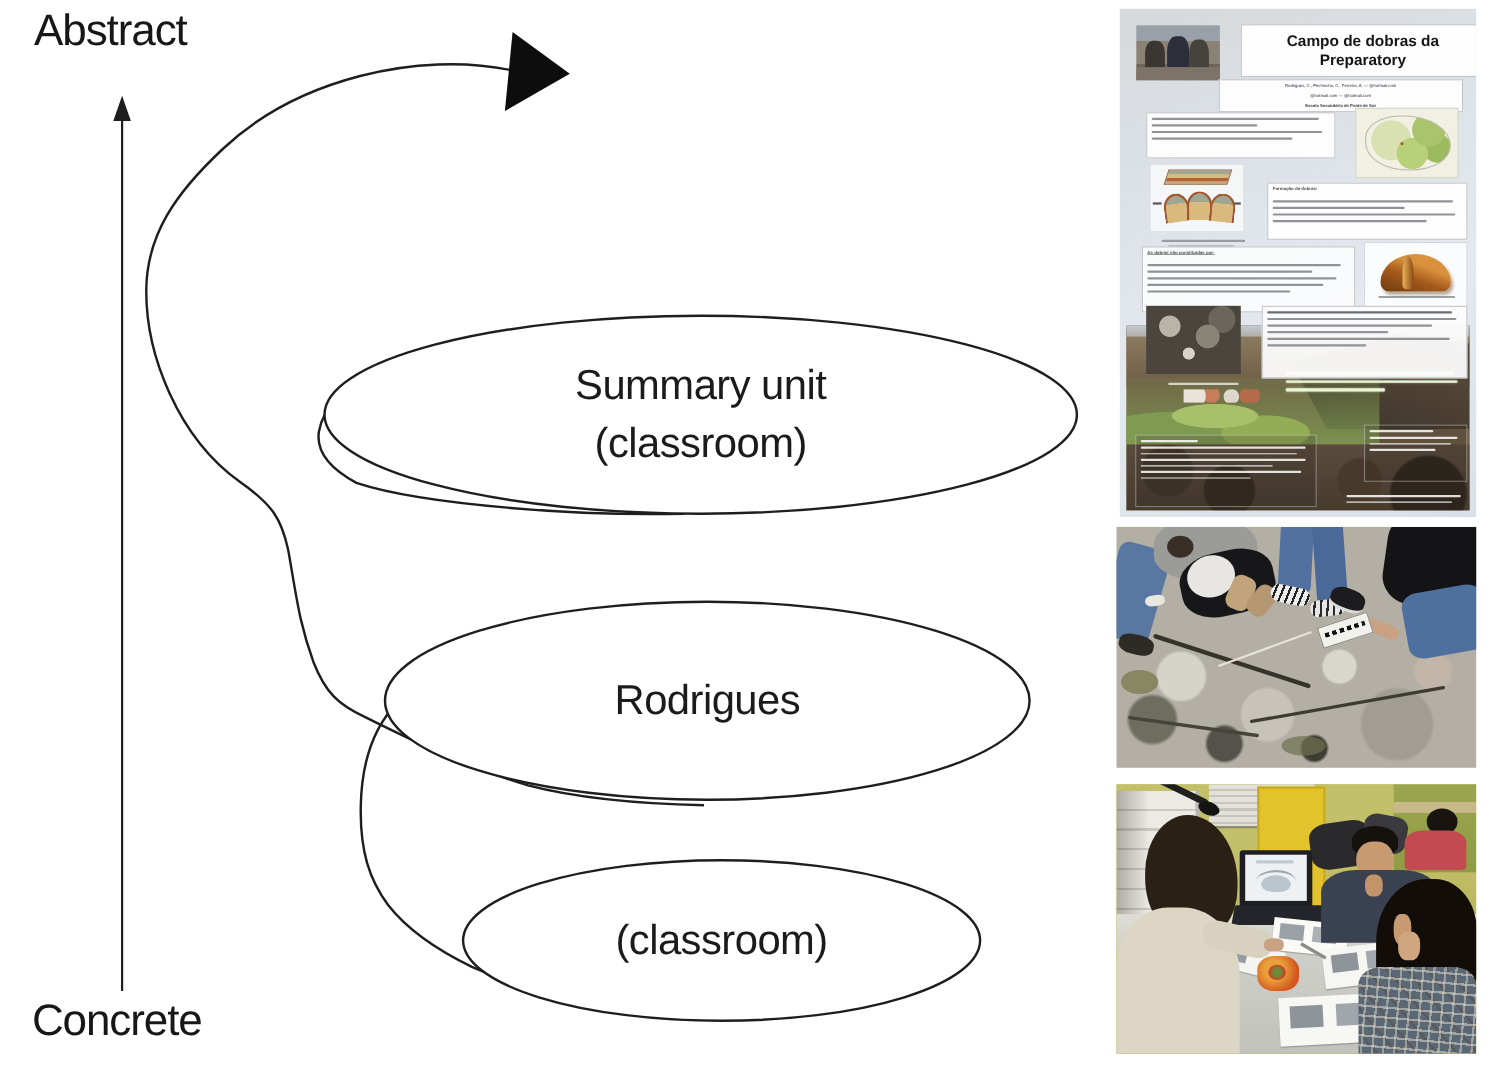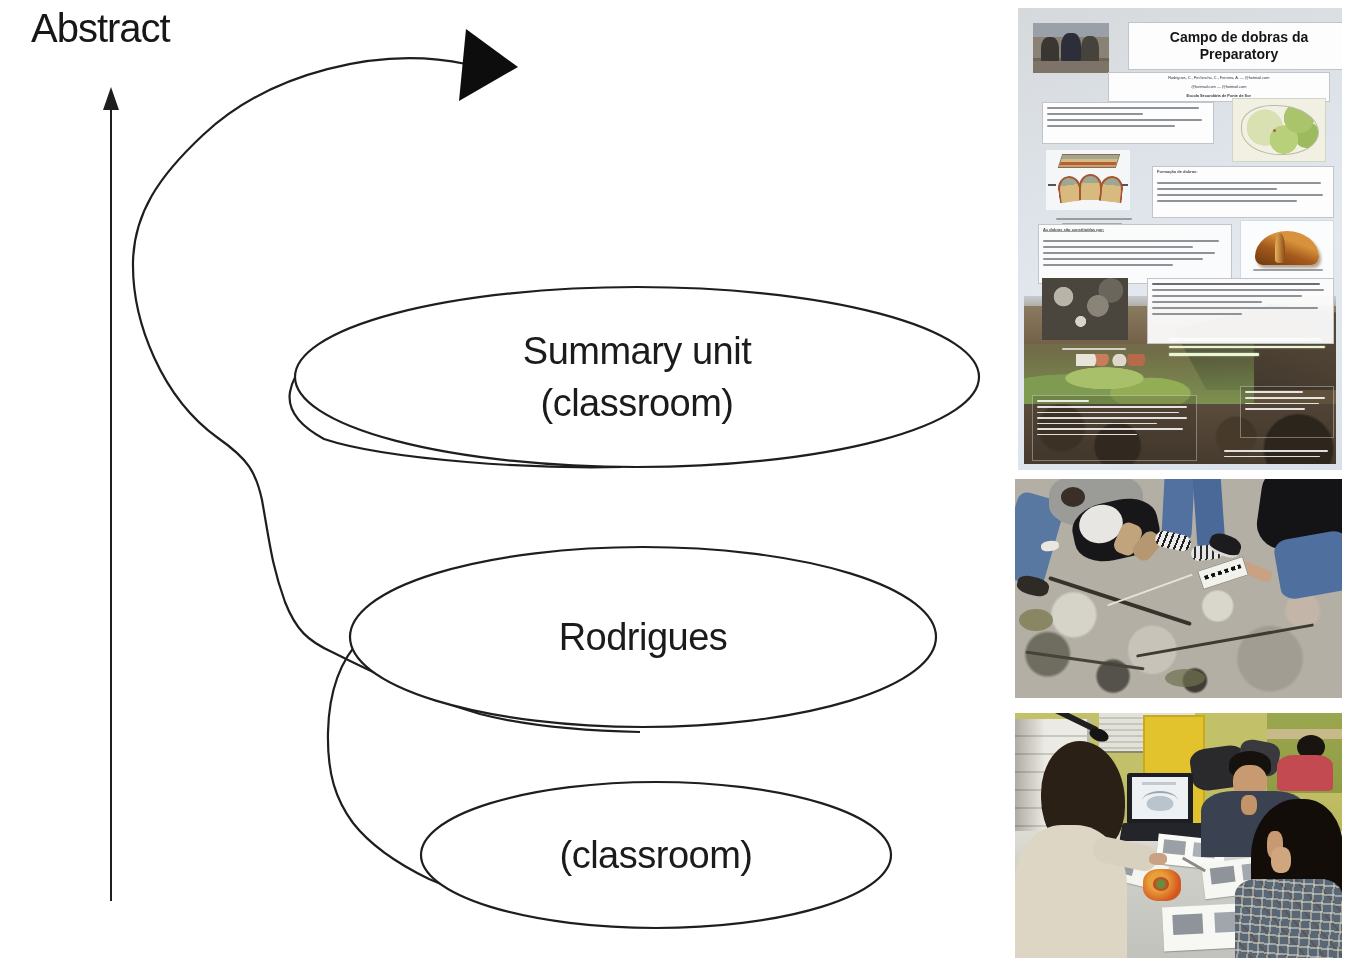--- a/index.html
+++ b/index.html
@@ -41,20 +41,21 @@
     <ellipse cx="643" cy="637" rx="293" ry="90" fill="#ffffff" stroke="#1e1e1e" stroke-width="2.2"></ellipse>
     <ellipse cx="656" cy="855" rx="235" ry="73" fill="#ffffff" stroke="#1e1e1e" stroke-width="2.2"></ellipse>
 
     <line x1="111" y1="901" x2="111" y2="106" stroke="#1e1e1e" stroke-width="2"></line>
     <polygon points="111,87 103,110 119,110" fill="#1e1e1e"></polygon>
 
     <polygon points="466,29 459,101 518,67" fill="#0d0d0d"></polygon>
   </svg>
 
   <div class="axis-lbl" style="left:31px;top:6px;">Abstract</div>
+  <div class="axis-lbl" style="left:29px;top:906px;">Concrete</div>
 
   <div class="unit" style="left:387px;top:322px;width:500px;height:110px;align-items:center;">
     <span>Summary unit</span>
     <span>(classroom)</span>
   </div>
   <div class="unit" style="left:443px;top:610px;width:400px;height:54px;">
     <span>Rodrigues</span>
   </div>
   <div class="unit" style="left:456px;top:800px;width:400px;height:110px;">
     <span>(classroom)</span>

